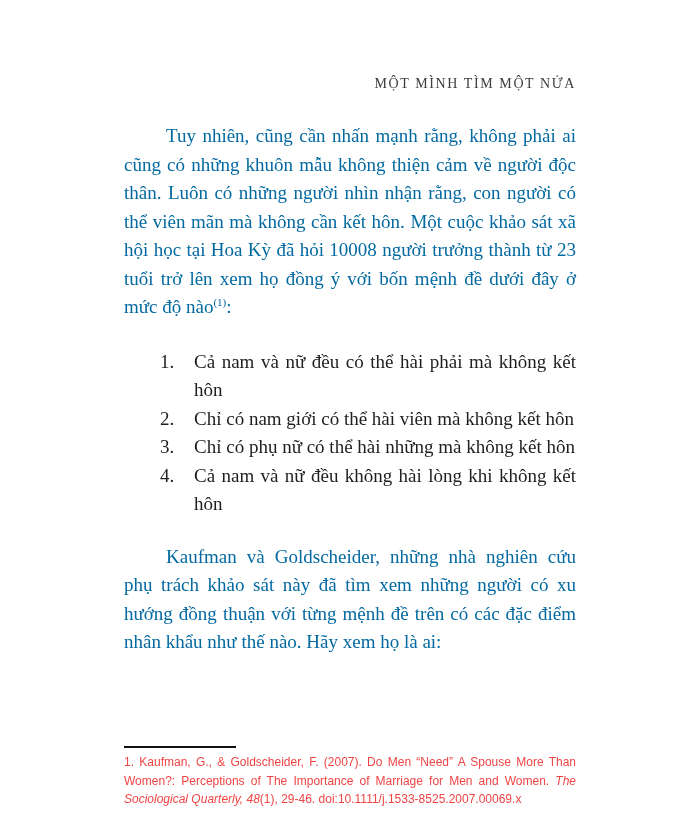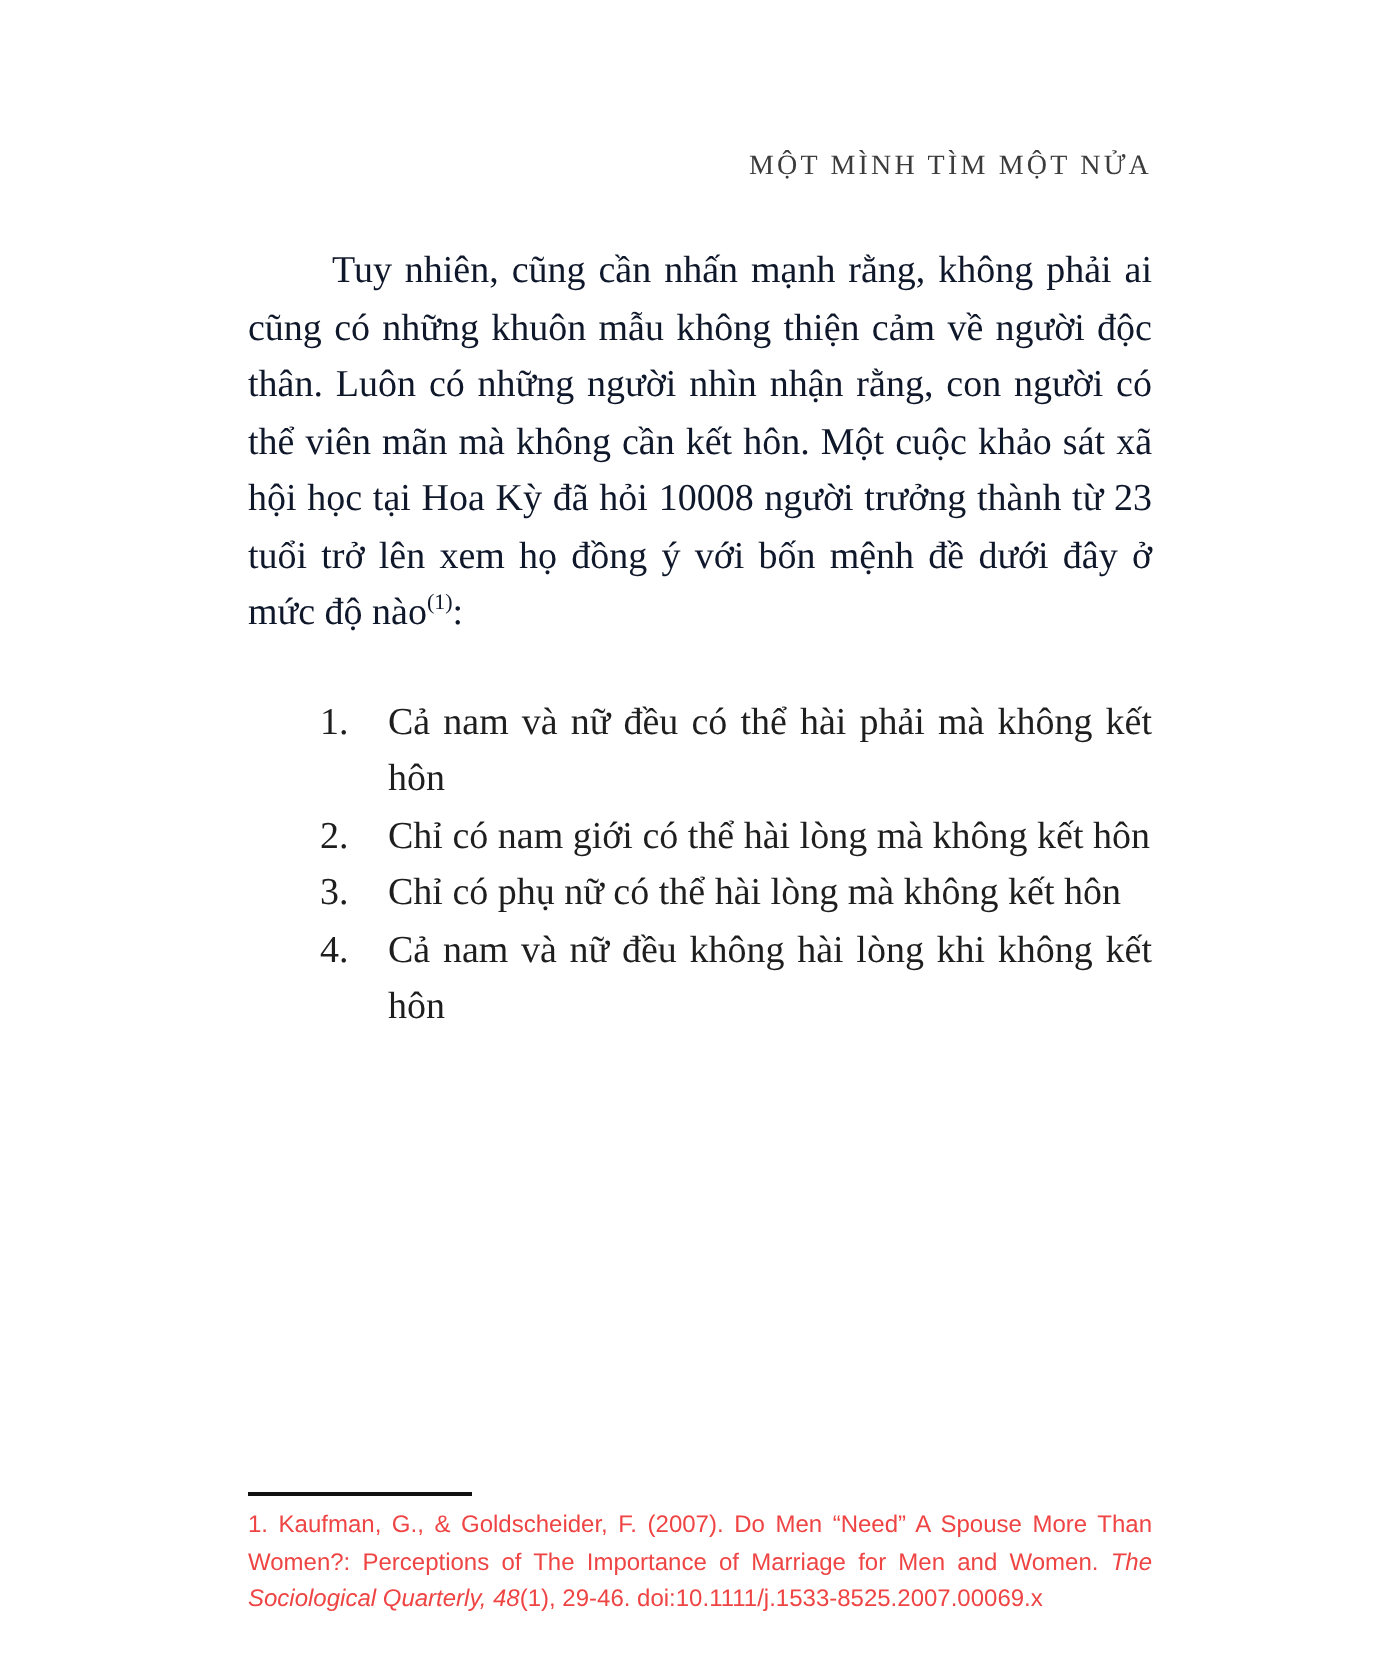--- a/index.html
+++ b/index.html
@@ -24,21 +24,21 @@
     text-align: right;
     font-size: 14px;
     letter-spacing: 1.6px;
     color: #3c3c3c;
     font-family: "Liberation Serif", serif;
   }
   .para {
     font-size: 19px;
     line-height: 1.5;
     text-align: justify;
-    color: #0f172a;
+    color: #0369a1;
   }
   .para-1 { margin-top: 30px; text-indent: 42px; }
   .para-2 { margin-top: 24px; text-indent: 42px; }
   .para sup {
     font-size: 11px;
     line-height: 0;
     vertical-align: super;
   }
   .num-list {
     margin-top: 26px;
@@ -99,35 +99,36 @@
 
     <div class="num-list">
 
       <div class="num-item">
         <span class="num">1.</span>
         <div class="item-text">Cả nam và nữ đều có thể hài phải mà không kết hôn</div>
       </div>
 
       <div class="num-item">
         <span class="num">2.</span>
-        <div class="item-text">Chỉ có nam giới có thể hài lòng mà không kết hôn</div>
+        <div class="item-text">Chỉ có nam giới có thể hài viên mà không kết hôn</div>
       </div>
 
       <div class="num-item">
         <span class="num">3.</span>
-        <div class="item-text">Chỉ có phụ nữ có thể hài lòng mà không kết hôn</div>
+        <div class="item-text">Chỉ có phụ nữ có thể hài những mà không kết hôn</div>
       </div>
 
       <div class="num-item">
         <span class="num">4.</span>
         <div class="item-text">Cả nam và nữ đều không hài lòng khi không kết hôn</div>
       </div>
 
     </div>
 
+    <p class="para para-2">Kaufman và Goldscheider, những nhà nghiên cứu phụ trách khảo sát này đã tìm xem những người có xu hướng đồng thuận với từng mệnh đề trên có các đặc điểm nhân khẩu như thế nào. Hãy xem họ là ai:</p>
 
   </div>
 
   <div class="footnote">
     <div class="footnote-rule"></div>
     <span>1. Kaufman, G., &amp; Goldscheider, F. (2007). Do Men “Need” A Spouse More Than Women?: Perceptions of The Importance of Marriage for Men and Women. </span><span class="italic">The Sociological Quarterly, 48</span><span>(1), 29-46. doi:10.1111/j.1533-8525.2007.00069.x</span>
   </div>
 
 
 </div>

